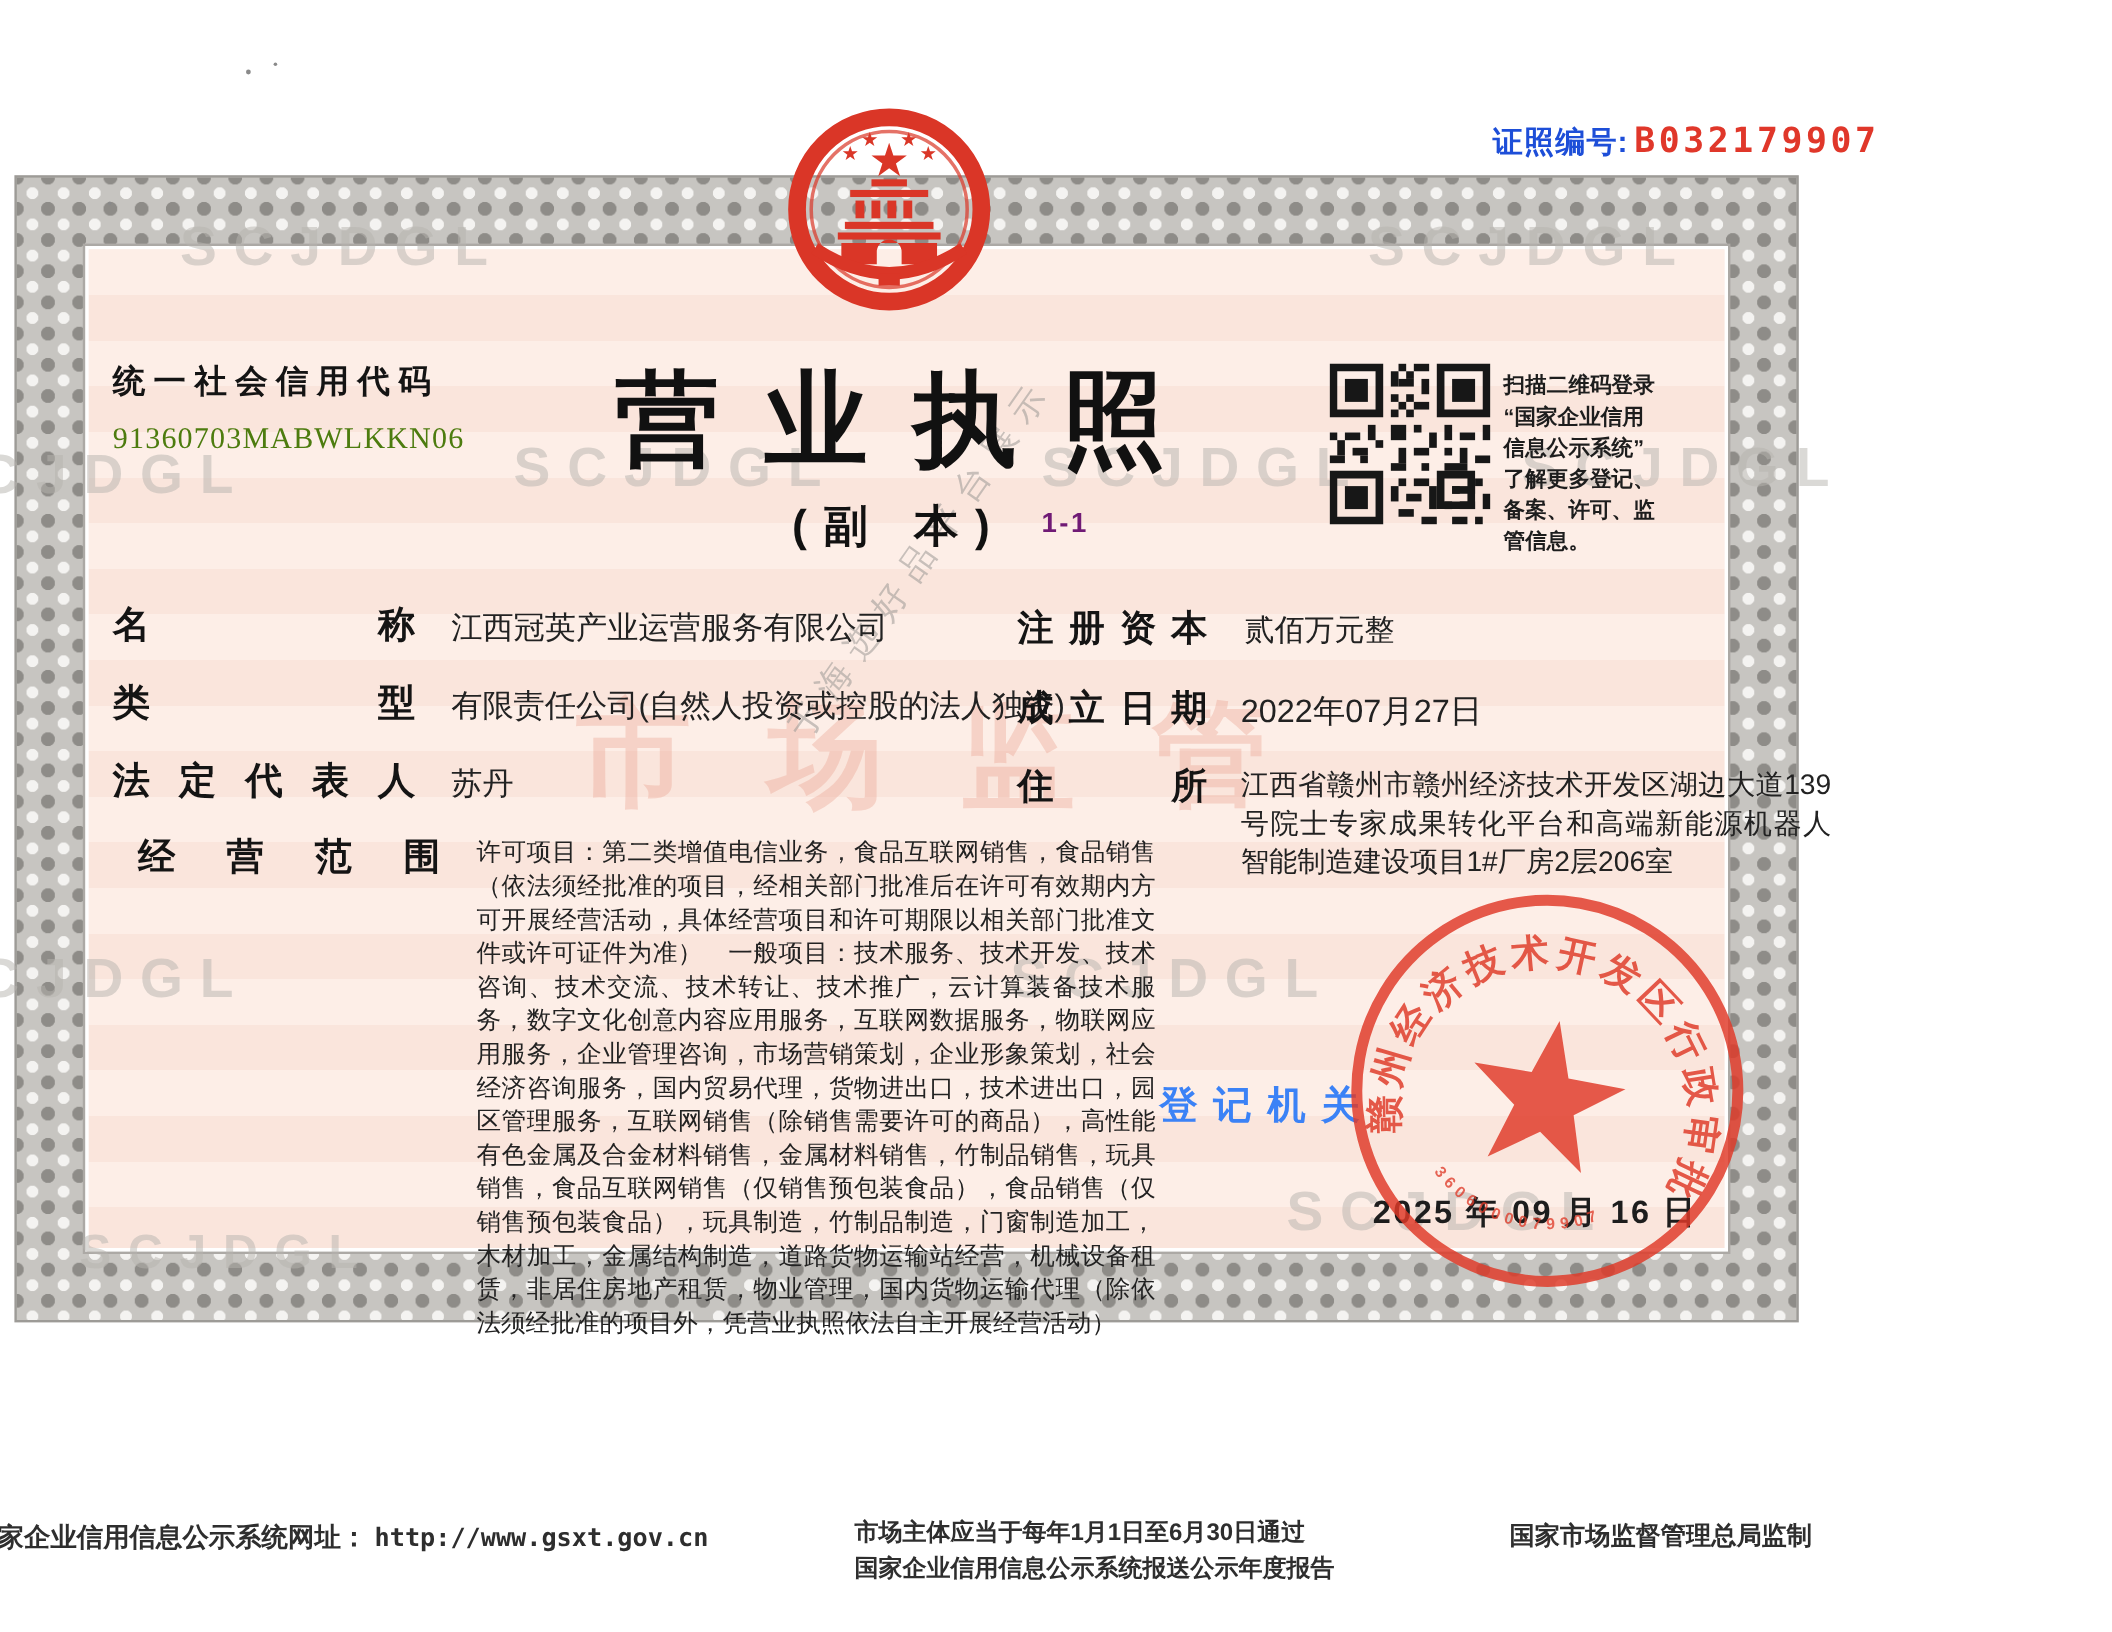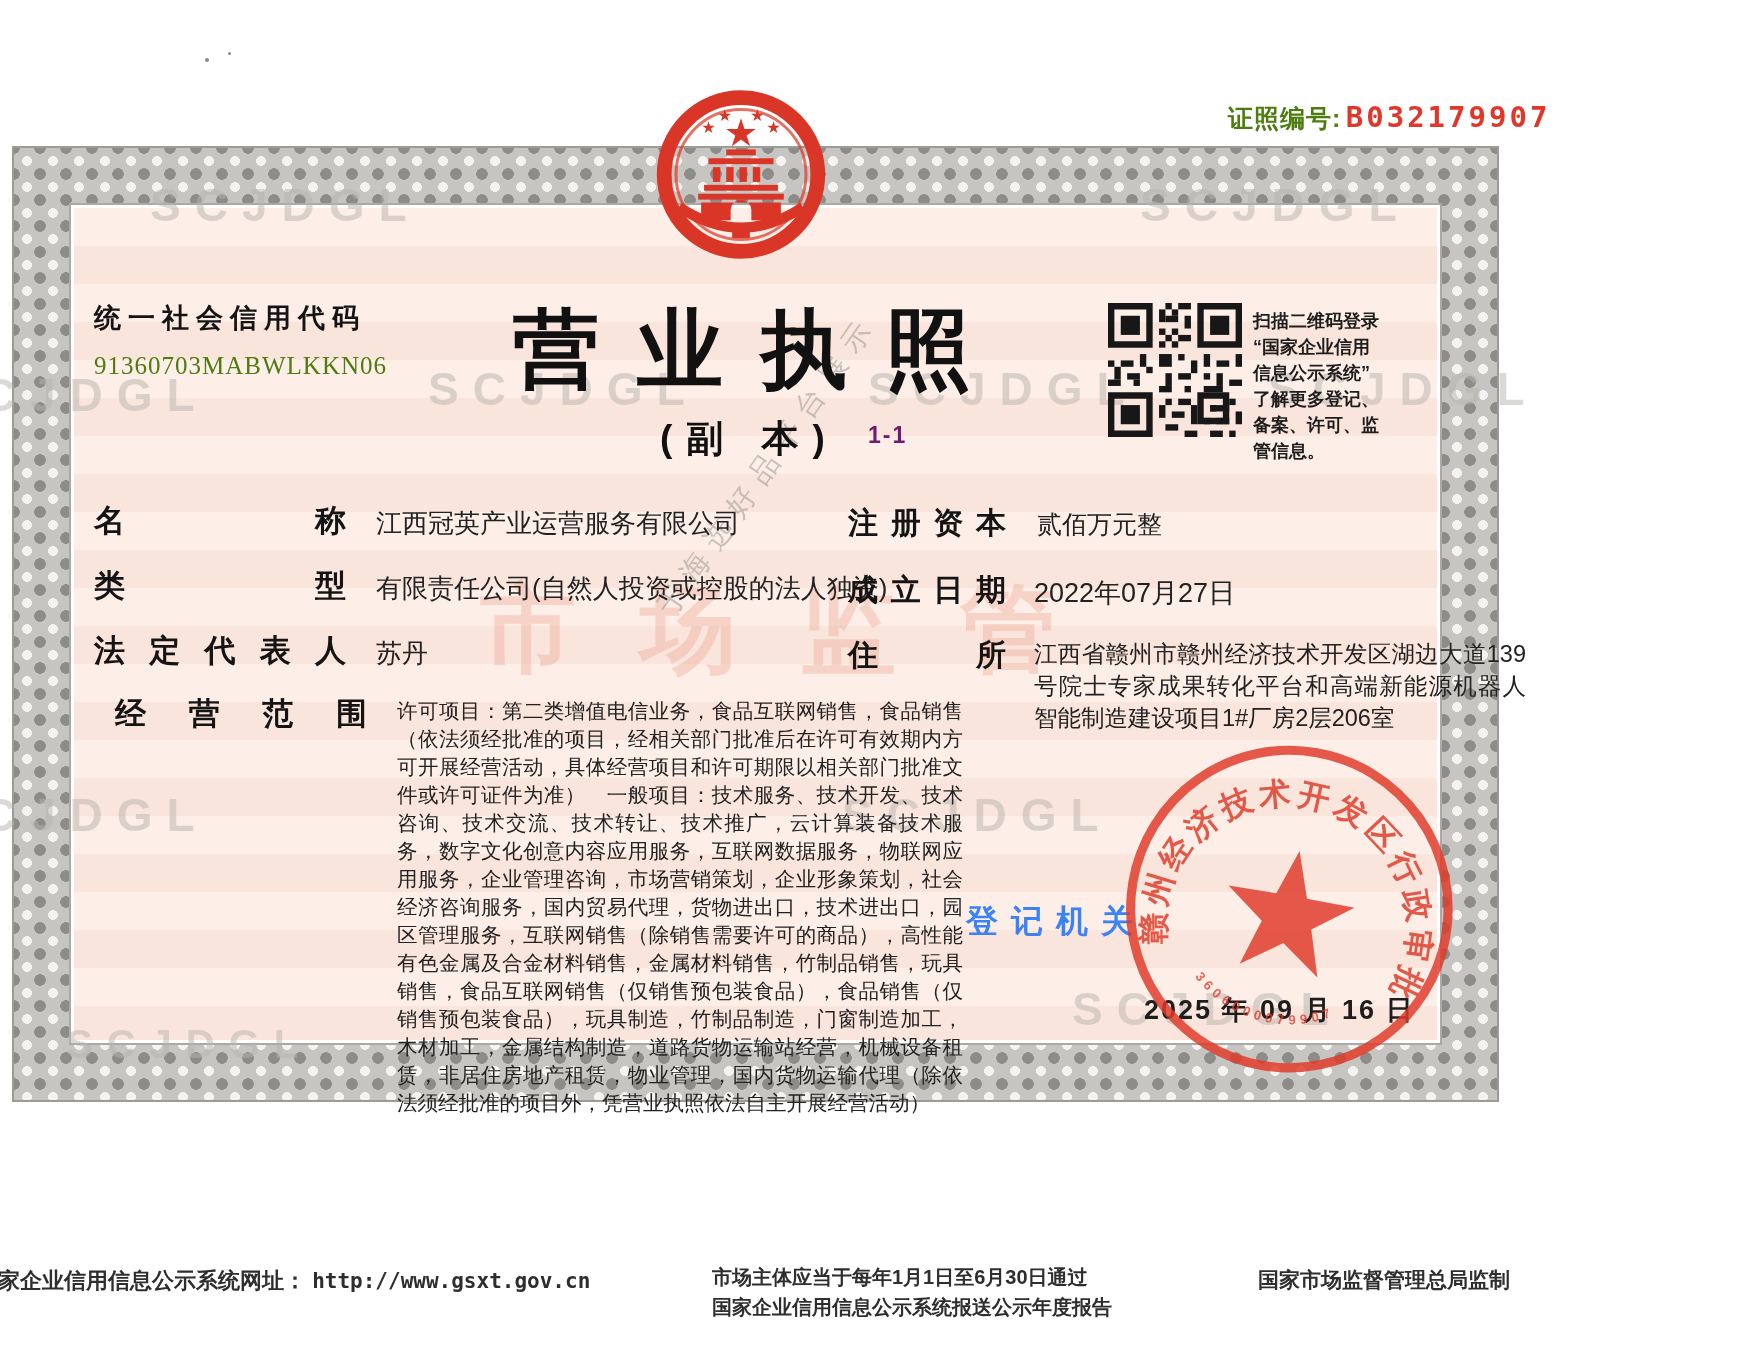--- a/index.html
+++ b/index.html
@@ -4,21 +4,21 @@
 <style>
   html,body{margin:0;padding:0;}
   body{
     position:relative; width:1760px; height:1360px; overflow:hidden;
     background:#ffffff;
     font-family:"Liberation Sans","DejaVu Sans",sans-serif;
     color:#1c1c1c;
   }
   
   .license-no{position:absolute; left:1228px; top:100px; z-index:5; white-space:nowrap;}
-  .license-no .lbl{font-size:25px; font-weight:700; color:#4d7c0f; letter-spacing:1px;}
+  .license-no .lbl{font-size:25px; font-weight:700; color:#1d4ed8; letter-spacing:1px;margin-left:16px;}
   .license-no .num{font-size:29px; font-weight:600; color:#e0372a; font-family:"DejaVu Sans Mono",monospace; letter-spacing:3px;}
   
   .cert{position:absolute; left:14px; top:148px; width:1483px; height:952px; z-index:1;
     background-color:#c7c5c1;
     background-image:
       radial-gradient(circle, #f4f3f1 26%, rgba(0,0,0,0) 28%),
       radial-gradient(circle, #8e8c88 30%, rgba(0,0,0,0) 33%);
     background-size:26px 26px,26px 26px;
     background-position:0 0,13px 13px;
     box-shadow:0 0 0 2px #9d9b97;

